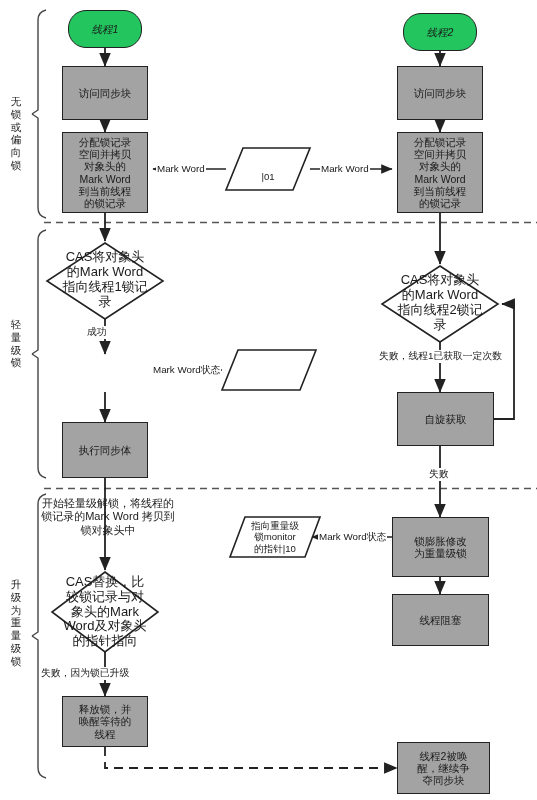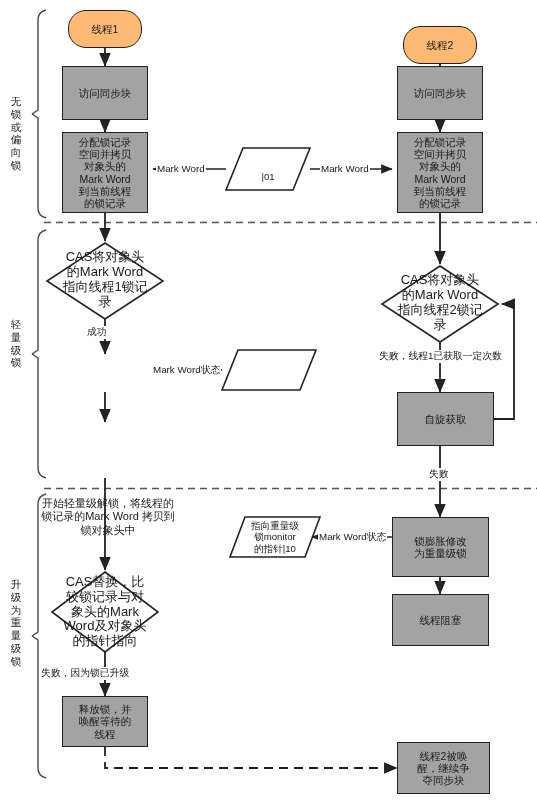--- a/index.html
+++ b/index.html
@@ -36,23 +36,24 @@
     white-space: pre-line;
     z-index: 3;
   }
   .rect {
     border: 1.6px solid #222222;
     background: #a3a3a3;
     font-size: 10.5px;
   }
   .terminator {
     border: 1.6px solid #222222;
-    background: #fdba74;
+    background: #22c55e;
     border-radius: 18px;
     font-size: 10.5px;
+    font-style: italic;
   }
   .diamond-label {
     background: transparent;
     border: none;
     font-size: 13px;
     z-index: 4;
   }
   .para-label {
     background: transparent;
     border: none;
@@ -165,36 +166,37 @@
 Mark Word
 到当前线程
 的锁记录</div>
 
   <div class="node diamond-label" style="left:47px; top:245px; width:116px; height:70px;">CAS将对象头
 的Mark Word
 指向线程1锁记
 录</div>
 
 
+  <div class="node rect" style="left:62px; top:422px; width:86px; height:56px;">执行同步体</div>
 
   <div class="free-text" style="left:28px; top:497px; width:160px;">开始轻量级解锁，将线程的
 锁记录的Mark Word 拷贝到
 锁对象头中</div>
 
   <div class="node diamond-label" style="left:52px; top:574px; width:106px; height:76px;">CAS替换，比
 较锁记录与对
 象头的Mark
 Word及对象头
 的指针指向</div>
 
   <div class="node rect" style="left:62px; top:696px; width:86px; height:51px;">释放锁，并
 唤醒等待的
 线程</div>
 
-  <div class="node terminator" style="left:403px; top:26px; width:74px; height:38px;">线程2</div>
+  <div class="node terminator" style="left:403px; top:13px; width:74px; height:38px;">线程2</div>
 
   <div class="node rect" style="left:397px; top:66px; width:86px; height:54px;">访问同步块</div>
 
   <div class="node rect" style="left:397px; top:132px; width:86px; height:81px;">分配锁记录
 空间并拷贝
 对象头的
 Mark Word
 到当前线程
 的锁记录</div>
 

